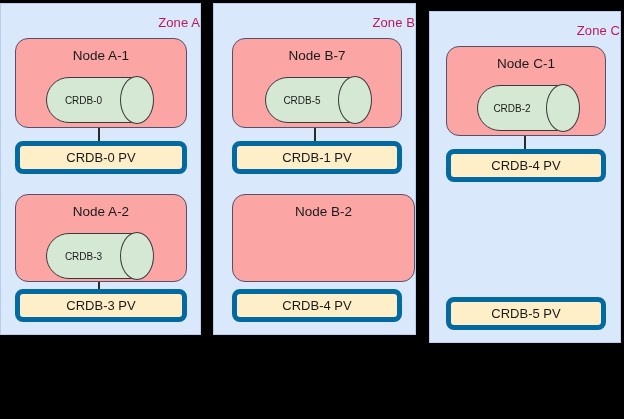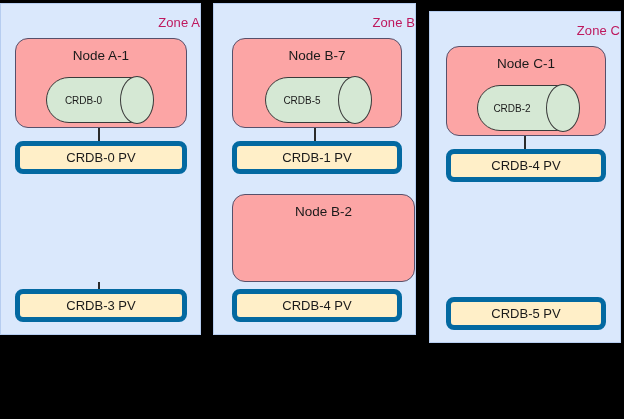--- a/index.html
+++ b/index.html
@@ -153,20 +153,28 @@
       <div class="node-label">Node A-1</div>
       <div class="cylinder">
         <div class="cyl-body"></div>
         <div class="cyl-cap"></div>
         <div class="cyl-label">CRDB-0</div>
       </div>
     </div>
     <div class="connector" style="left:97px; top:124px; height:13px;"></div>
     <div class="pv row1">CRDB-0 PV</div>
 
+    <div class="node row2">
+      <div class="node-label">Node A-2</div>
+      <div class="cylinder">
+        <div class="cyl-body"></div>
+        <div class="cyl-cap"></div>
+        <div class="cyl-label">CRDB-3</div>
+      </div>
+    </div>
     <div class="connector" style="left:97px; top:278px; height:10px;"></div>
     <div class="pv row2">CRDB-3 PV</div>
   </div>
 
   <div class="zone" id="zone-b">
     <div class="zone-title">Zone B</div>
 
     <div class="node row1">
       <div class="node-label">Node B-7</div>
       <div class="cylinder">

